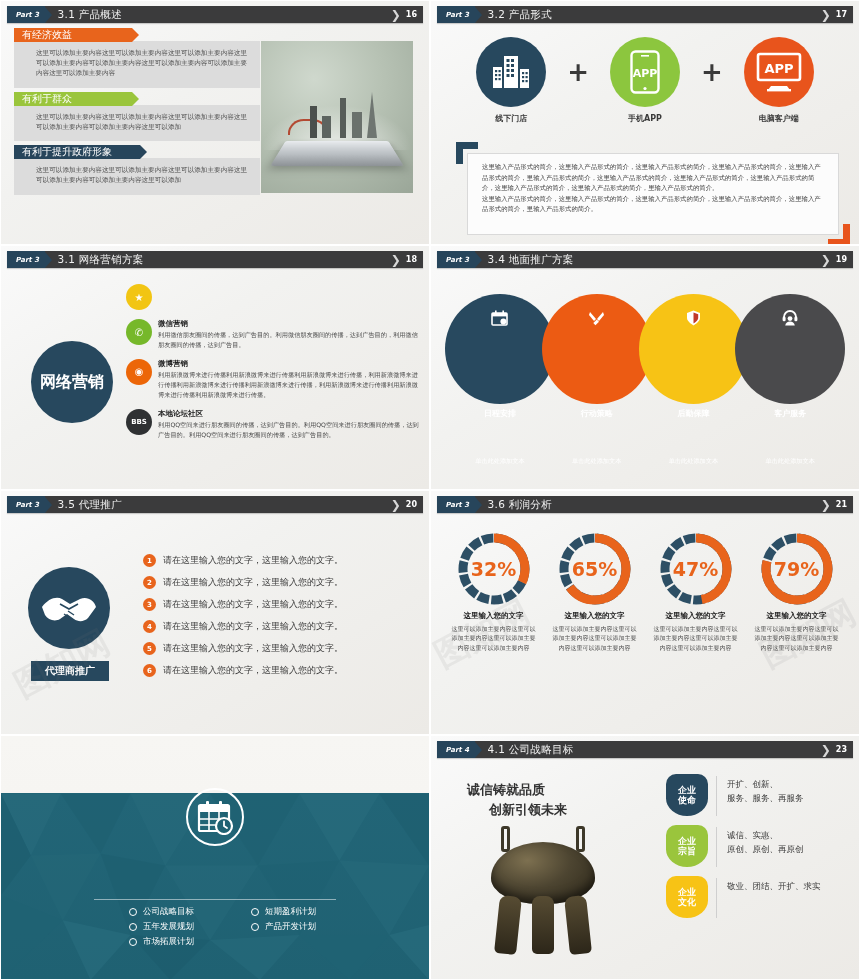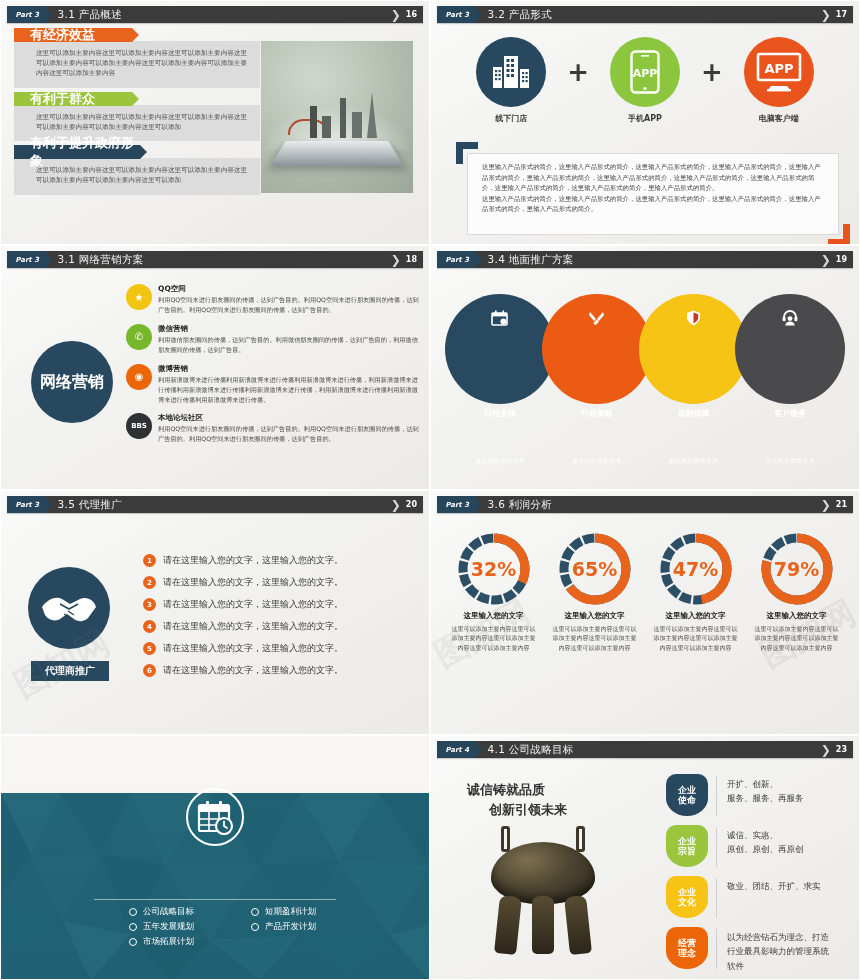--- a/index.html
+++ b/index.html
@@ -52,21 +52,21 @@
   .hdr .pagenum {
     color:#ffffff; font-size:8px; font-weight:bold; margin-right:6px;
   }
 
   
   .s16-left { position:absolute; left:13px; top:27px; width:246px; }
   .ban-wrap { margin-bottom:4px; }
   .ban {
     position:relative; height:14px;
     display:flex; align-items:center;
-    padding-left:16px; color:#fff; font-size:13px; font-weight:bold;
+    padding-left:8px; color:#fff; font-size:10px; font-weight:normal;
     width:118px;
   }
   .ban.orange{background:#e8641c;}
   .ban.green{background:#9ac53c;text-align:center;}
   .ban.navy{background:#27455b; width:126px;}
   .ban:after{
     content:""; position:absolute; right:-7px; top:0;
     width:0;height:0;border-top:7px solid transparent;border-bottom:7px solid transparent;
   }
   .ban.orange:after{border-left:7px solid #e8641c;}
@@ -397,24 +397,20 @@
     <div class="nm-circle">
       <span>网络</span>
       <span>营销</span>
     </div>
 
     <div class="nm-list">
       <div class="nm-item">
         <div class="nm-ic yellow">
             <span>★</span>
           </div>
-        <div class="nm-tx">
-          <h4>QQ空间</h4>
-          <p>利用QQ空间来进行朋友圈间的传播，达到广告目的。利用QQ空间来进行朋友圈间的传播，达到广告目的。利用QQ空间来进行朋友圈间的传播，达到广告目的。</p>
-        </div>
       </div>
       <div class="nm-item">
         <div class="nm-ic green">
             <span>✆</span>
           </div>
         <div class="nm-tx">
           <h4>微信营销</h4>
           <p>利用微信朋友圈间的传播，达到广告目的。利用微信朋友圈间的传播，达到广告目的，利用微信朋友圈间的传播，达到广告目。</p>
         </div>
       </div>
@@ -756,28 +752,16 @@
         <div class="st-badge yellow">
           <span>企业</span>
           <span>文化</span>
         </div>
         <div class="st-sep"></div>
         <div class="st-tx">
           <div>敬业、团结、开扩、求实</div>
         </div>
       </div>
 
-      <div class="st-row">
-        <div class="st-badge orange">
-          <span>经营</span>
-          <span>理念</span>
-        </div>
-        <div class="st-sep"></div>
-        <div class="st-tx">
-          <div>以为经营钻石为理念、打造</div>
-          <div>行业最具影响力的管理系统</div>
-          <div>软件</div>
-        </div>
-      </div>
     </div>
   </div>
 
 </div>
 
 </body></html>

